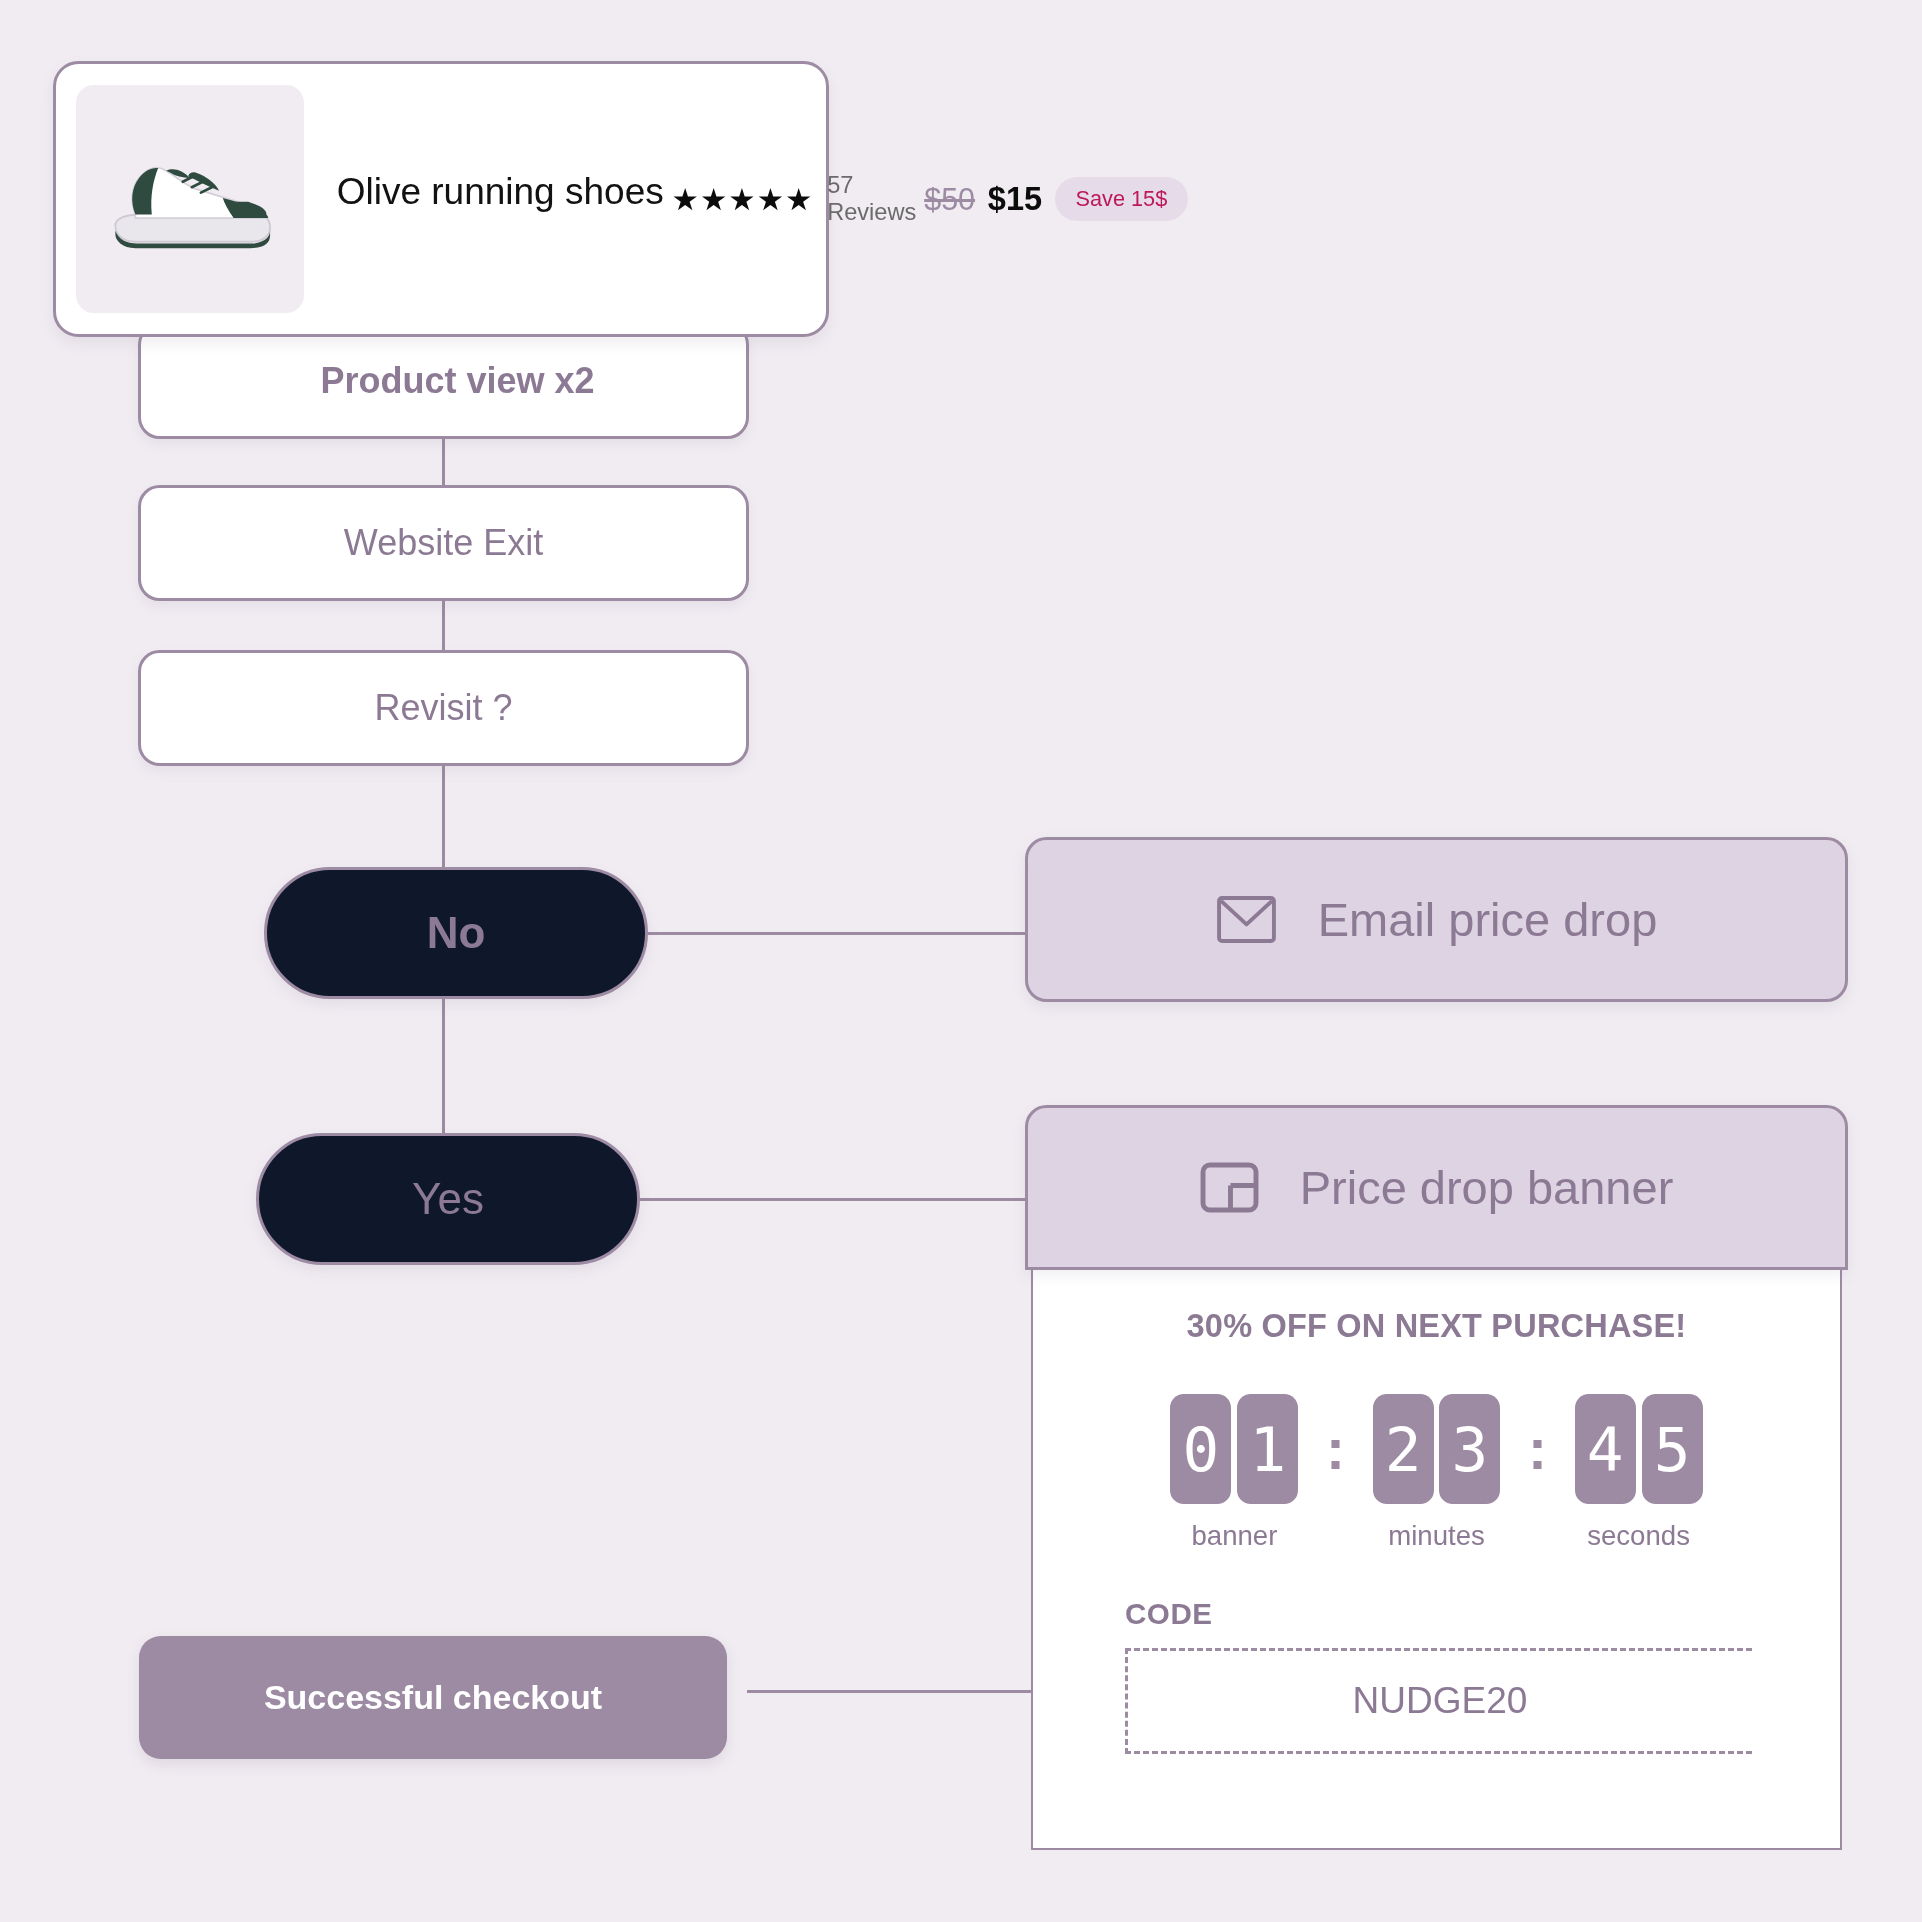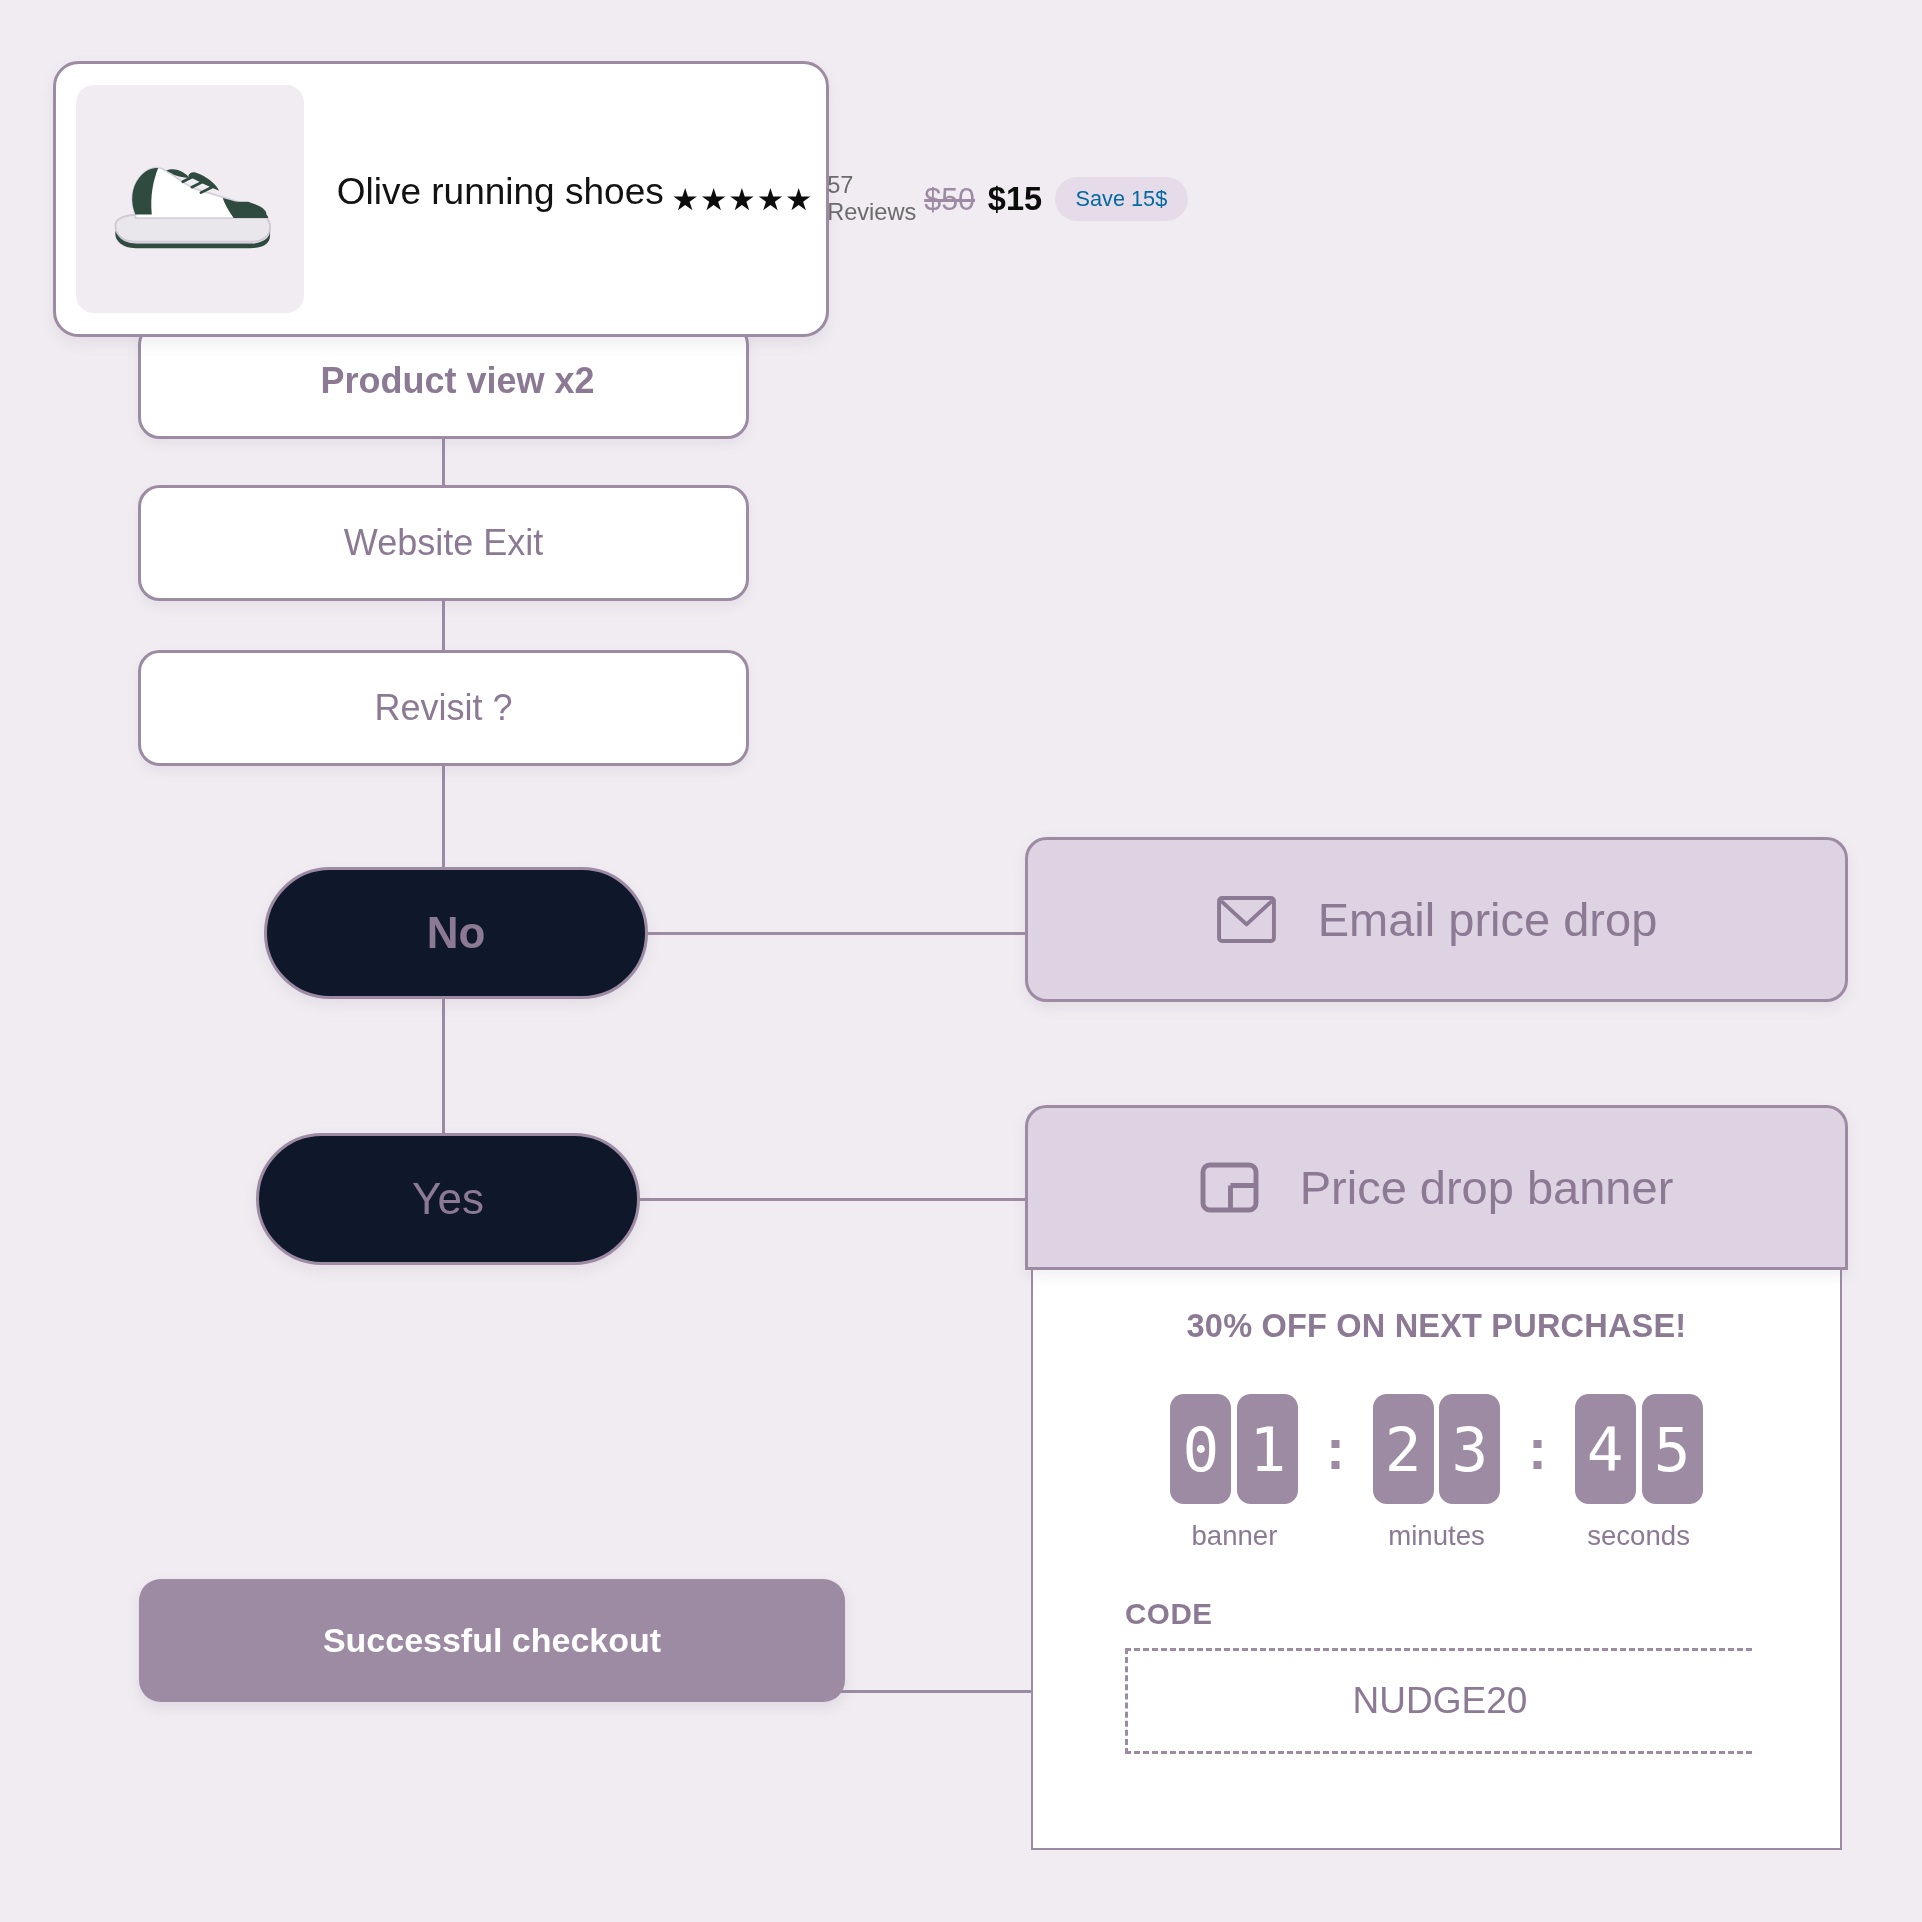--- a/index.html
+++ b/index.html
@@ -78,21 +78,21 @@
   .reviews { font-size: 23.6px; color: #6b6b6b; }
   .price-row { display: flex; align-items: center; gap: 12.8px; }
   .old-price {
     font-size: 30.5px;
     color: #9c8ba3;
     text-decoration: line-through;
   }
   .new-price { font-size: 32.5px; font-weight: bold; color: #0c0c0c; }
   .save-badge {
     background: #e6dce9;
-    color: #0369a1;
+    color: #be185d;
     font-size: 21.7px;
     padding: 8.9px 20.7px;
     border-radius: 984px;
     white-space: nowrap;
   }
 
   
   .step {
     position: absolute;
     background: #ffffff;
@@ -126,22 +126,22 @@
     z-index: 5;
     box-sizing: border-box;
   }
   #decision-no  { left: 264px; top: 867px;  width: 384px; height: 132px; font-weight: bold; }
   #decision-yes { left: 256px; top: 1133px; width: 384px; height: 132px; }
 
   
   #checkout-node {
     position: absolute;
     left: 139px;
-    top: 1579px;
-    width: 706px;
+    top: 1636px;
+    width: 588px;
     height: 123px;
     background: #9c8ba3;
     border-radius: 21.7px;
     display: flex;
     align-items: center;
     justify-content: center;
     color: #ffffff;
     font-size: 34px;
     font-weight: bold;
     box-shadow: 0 5.9px 13.8px rgba(120,100,130,0.14);

